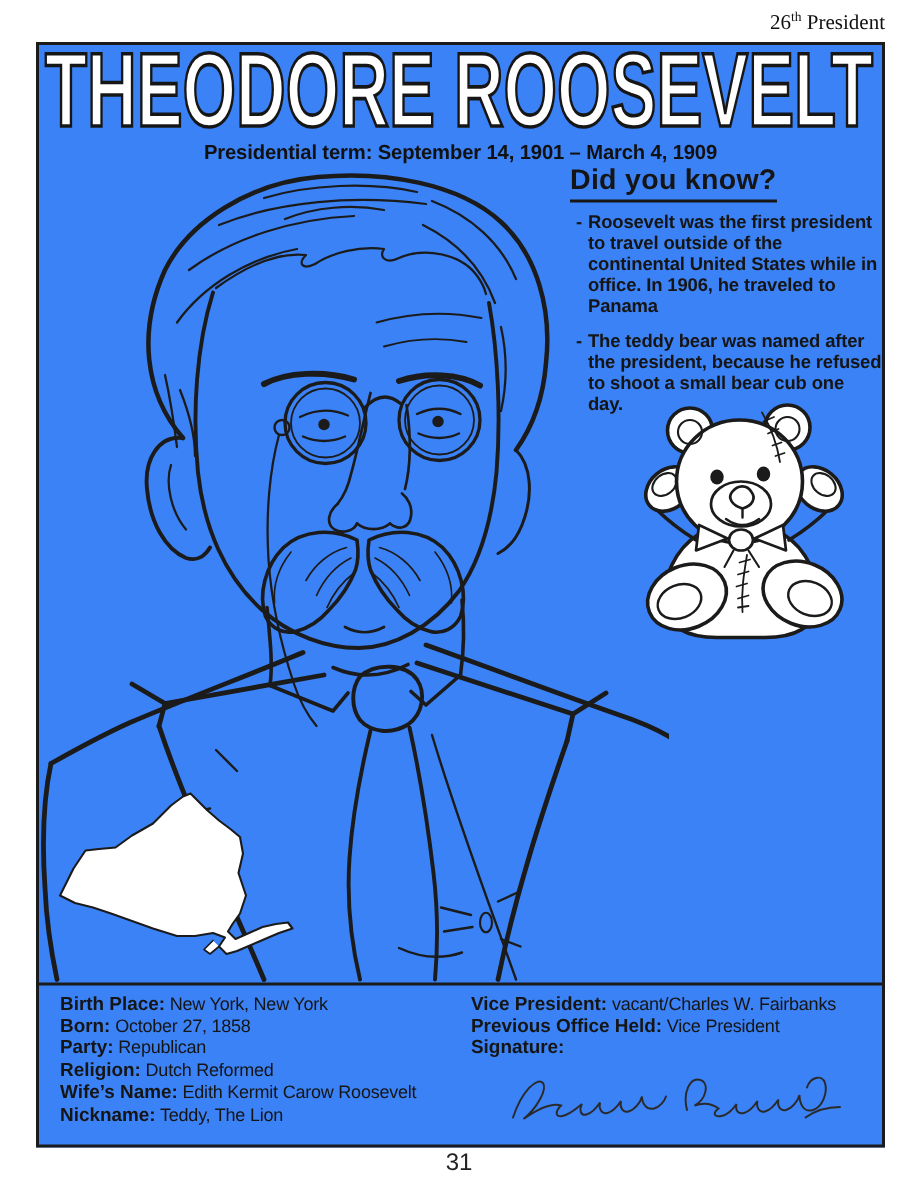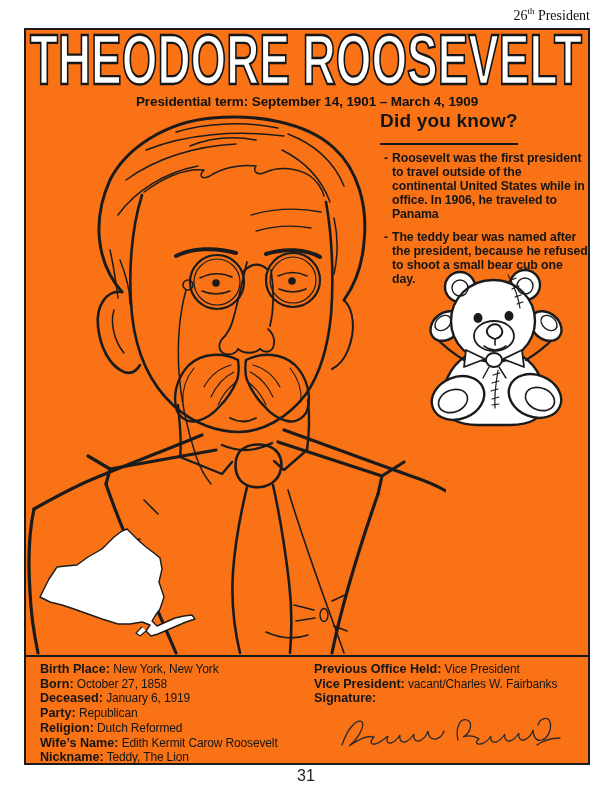--- a/index.html
+++ b/index.html
@@ -4,28 +4,28 @@
 <style>
   html,body{margin:0;padding:0;background:#fff;}
   .sheet{position:relative;width:612px;height:792px;background:#fff;color:#151515;
          font-family:"Liberation Sans",sans-serif;overflow:hidden;}
   
   .corner{position:absolute;top:6px;right:22px;font-family:"Liberation Serif",serif;
           font-size:14px;color:#111;margin-left:24px;}
   .corner sup{font-size:9px;}
   
   .frame{position:absolute;left:24px;top:28px;width:566px;height:737px;
-         border:2.5px solid #1b1b1b;box-sizing:border-box;background:#f97316;}
+         border:2.5px solid #1b1b1b;box-sizing:border-box;background:#3b82f6;}
   .title-wrap{position:absolute;left:0;top:2px;width:100%;text-align:center;}
   .term{position:absolute;left:0;top:64px;width:100%;text-align:center;
         font-size:13.5px;font-weight:bold;letter-spacing:-0.1px;color:#111;}
   
   .know{position:absolute;left:354px;top:80px;width:208px;}
   .know h2{margin:0 0 6px 0;font-size:19px;font-weight:bold;display:inline-block;
-           border-bottom:2.2px solid #161616;padding-bottom:11px;letter-spacing:0.2px;}
+           border-bottom:2.2px solid #161616;padding-bottom:1px;letter-spacing:0.2px;}
   .fact{display:flex;gap:4px;font-size:12.3px;font-weight:bold;line-height:1.14;
         margin:0 0 9px 4px;letter-spacing:-0.1px;}
   .fact .dash{flex:0 0 auto;}
   
   .portrait{position:absolute;left:0;top:80px;}
   .bear{position:absolute;left:382px;top:236px;}
   
   .info{position:absolute;left:0;top:625px;width:100%;height:141px;
         border-top:2.5px solid #1b1b1b;box-sizing:border-box;}
   .col{position:absolute;top:5px;}
@@ -239,29 +239,28 @@
       <g stroke-width="1.2">
         <path d="M90,104 C88,116 86,128 87,142"></path>
         <path d="M85,109 L92,107 M84,117 L91,115 M83,125 L90,123 M84,133 L91,131 M84,139 L91,138"></path>
       </g>
     </svg>
 
     <div class="info">
       <div class="col left">
         <div class="row"><span class="lbl">Birth Place:</span> <span>New York, New York</span></div>
         <div class="row"><span class="lbl">Born:</span> <span>October 27, 1858</span></div>
-        <div class="row"><span class="lbl">Deceased:</span> <span>January 6, 1919</span></div>
         <div class="row"><span class="lbl">Party:</span> <span>Republican</span></div>
         <div class="row"><span class="lbl">Religion:</span> <span>Dutch Reformed</span></div>
         <div class="row"><span class="lbl">Wife’s Name:</span> <span>Edith Kermit Carow Roosevelt</span></div>
         <div class="row"><span class="lbl">Nickname:</span> <span>Teddy, The Lion</span></div>
       </div>
       <div class="col right">
+        <div class="row"><span class="lbl">Vice President:</span> <span>vacant/Charles W. Fairbanks</span></div>
         <div class="row"><span class="lbl">Previous Office Held:</span> <span>Vice President</span></div>
-        <div class="row"><span class="lbl">Vice President:</span> <span>vacant/Charles W. Fairbanks</span></div>
         <div class="row"><span class="lbl">Signature:</span> <span></span></div>
 
         <svg class="sig" width="228" height="46" viewBox="0 0 228 46" fill="none" stroke="#2a2a2a" stroke-width="1.3" stroke-linecap="round">
           <path d="M8,36 C14,18 24,9 28,13 C31,17 24,30 15,37 C25,30 34,26 40,28 C36,32 36,36 41,35 C46,34 50,30 54,27 C52,31 53,35 57,34 C61,33 64,29 66,26 C65,30 67,34 71,33 C75,32 78,28 80,25 C79,29 81,33 85,32 C89,31 93,26 94,22 C94,27 97,31 102,30 C106,29 109,25 110,22"></path>
           <path d="M124,31 C121,19 126,9 133,11 C139,13 137,24 129,28 C135,26 141,27 145,30 C141,33 142,36 147,35 C152,34 155,30 157,27 C156,31 158,34 162,33 C166,32 169,28 171,25 C170,29 172,33 176,32 C180,31 183,27 185,24 C184,28 186,32 190,31 C194,30 198,25 199,21 C199,27 202,33 208,31 C214,29 218,20 216,13 C214,7 206,9 204,16"></path>
           <path d="M203,36 C210,31 219,29 226,29"></path>
         </svg>
       </div>
     </div>
   </div>

